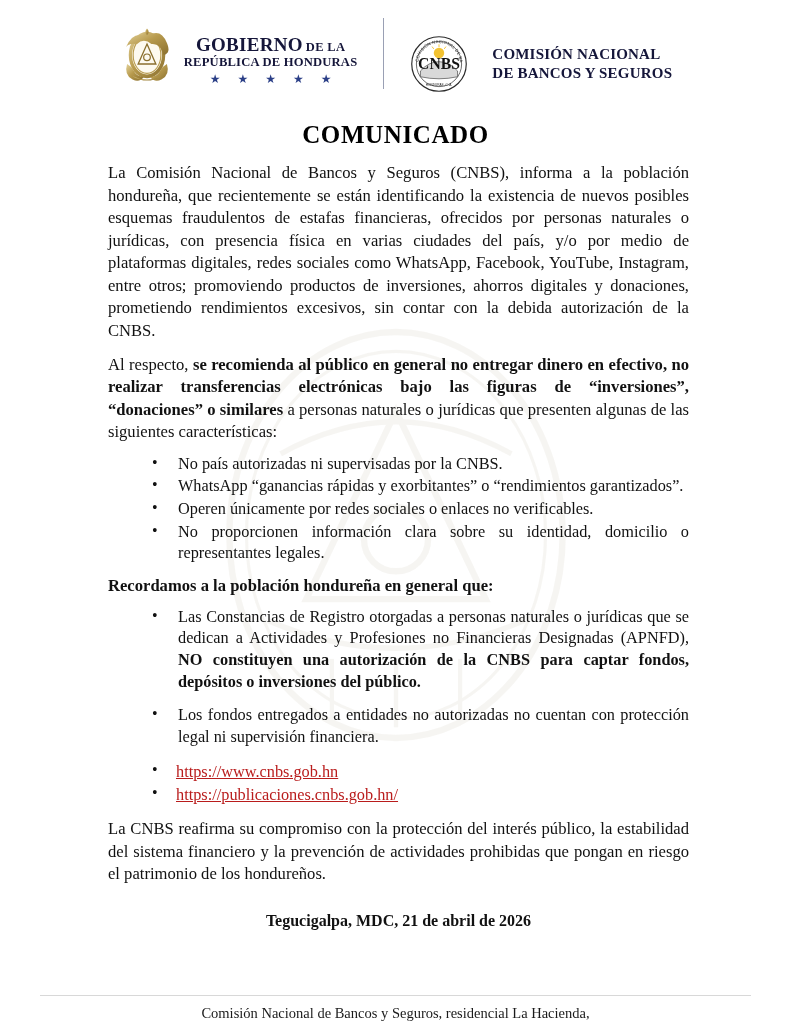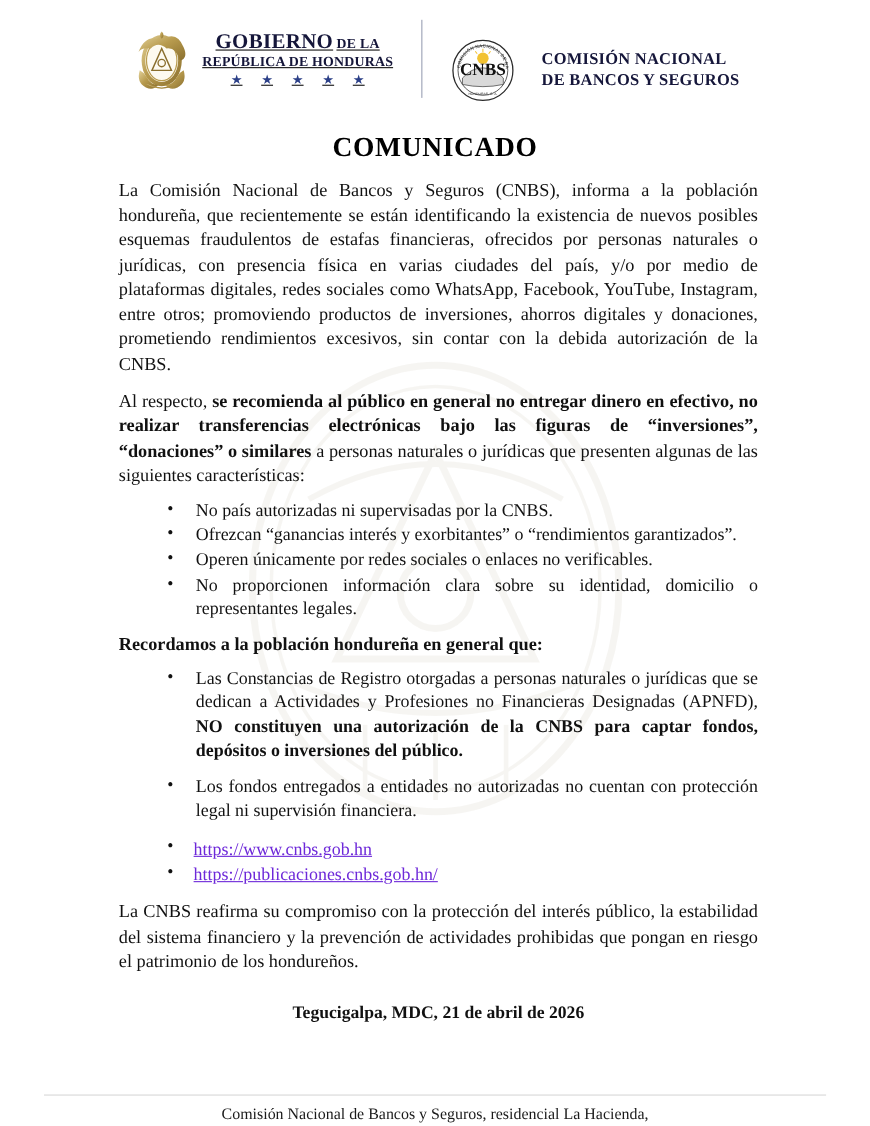--- a/index.html
+++ b/index.html
@@ -46,23 +46,22 @@
     position: relative;
     z-index: 2;
     display: flex;
     align-items: center;
     justify-content: center;
     gap: 16px;
     padding: 14px 0 8px 0;
   }
   .brand-block {
     display: flex;
-    align-items: center;
+    align-items: flex-end;
     gap: 9px;
-    text-decoration: underline;
   }
   .gob-seal { width: 56px; height: 62px; flex: none; }
   .gob-seal svg { width: 100%; height: 100%; display: block; }
 
   .gob-words {
     display: flex;
     flex-direction: column;
     align-items: center;
     line-height: 1.05;
   }
@@ -188,21 +187,21 @@
   }
   ul.links > li::before {
     content: "\2022";
     position: absolute;
     left: -24px;
     top: -1px;
     font-size: 16px;
     color: #111;
   }
   a.ext-link {
-    color: #6d28d9;
+    color: #b91c1c;
     text-decoration: underline;
   }
 
   .signoff {
     position: relative;
     z-index: 2;
     text-align: center;
     font-weight: bold;
     font-size: 16px;
     margin: 26px 0 0 0;
@@ -318,21 +317,21 @@
   <div class="doc-title">COMUNICADO</div>
 
   <div class="content">
 
     <p class="para">La Comisión Nacional de Bancos y Seguros (CNBS), informa a la población hondureña, que recientemente se están identificando la existencia de nuevos posibles esquemas fraudulentos de estafas financieras, ofrecidos por personas naturales o jurídicas, con presencia física en varias ciudades del país, y/o por medio de plataformas digitales, redes sociales como WhatsApp, Facebook, YouTube, Instagram, entre otros; promoviendo productos de inversiones, ahorros digitales y donaciones, prometiendo rendimientos excesivos, sin contar con la debida autorización de la CNBS.</p>
 
     <p class="para tight"><span>Al respecto, </span><b>se recomienda al público en general no entregar dinero en efectivo, no realizar transferencias electrónicas bajo las figuras de “inversiones”, “donaciones” o similares</b><span> a personas naturales o jurídicas que presenten algunas de las siguientes características:</span></p>
 
     <ul class="bullets">
       <li>No país autorizadas ni supervisadas por la CNBS.</li>
-      <li>Ofrezcan “ganancias interés y exorbitantes” o “rendimientos garantizados”.</li>
+      <li>WhatsApp “ganancias rápidas y exorbitantes” o “rendimientos garantizados”.</li>
       <li>Operen únicamente por redes sociales o enlaces no verificables.</li>
       <li>No proporcionen información clara sobre su identidad, domicilio o representantes legales.</li>
     </ul>
 
     <div class="lead-head">Recordamos a la población hondureña en general que:</div>
 
     <ul class="bullets spaced">
       <li><span>Las Constancias de Registro otorgadas a personas naturales o jurídicas que se dedican a Actividades y Profesiones no Financieras Designadas (APNFD), </span><b>NO constituyen una autorización de la CNBS para captar fondos, depósitos o inversiones del público.</b></li>
       <li>Los fondos entregados a entidades no autorizadas no cuentan con protección legal ni supervisión financiera.</li>
     </ul>

